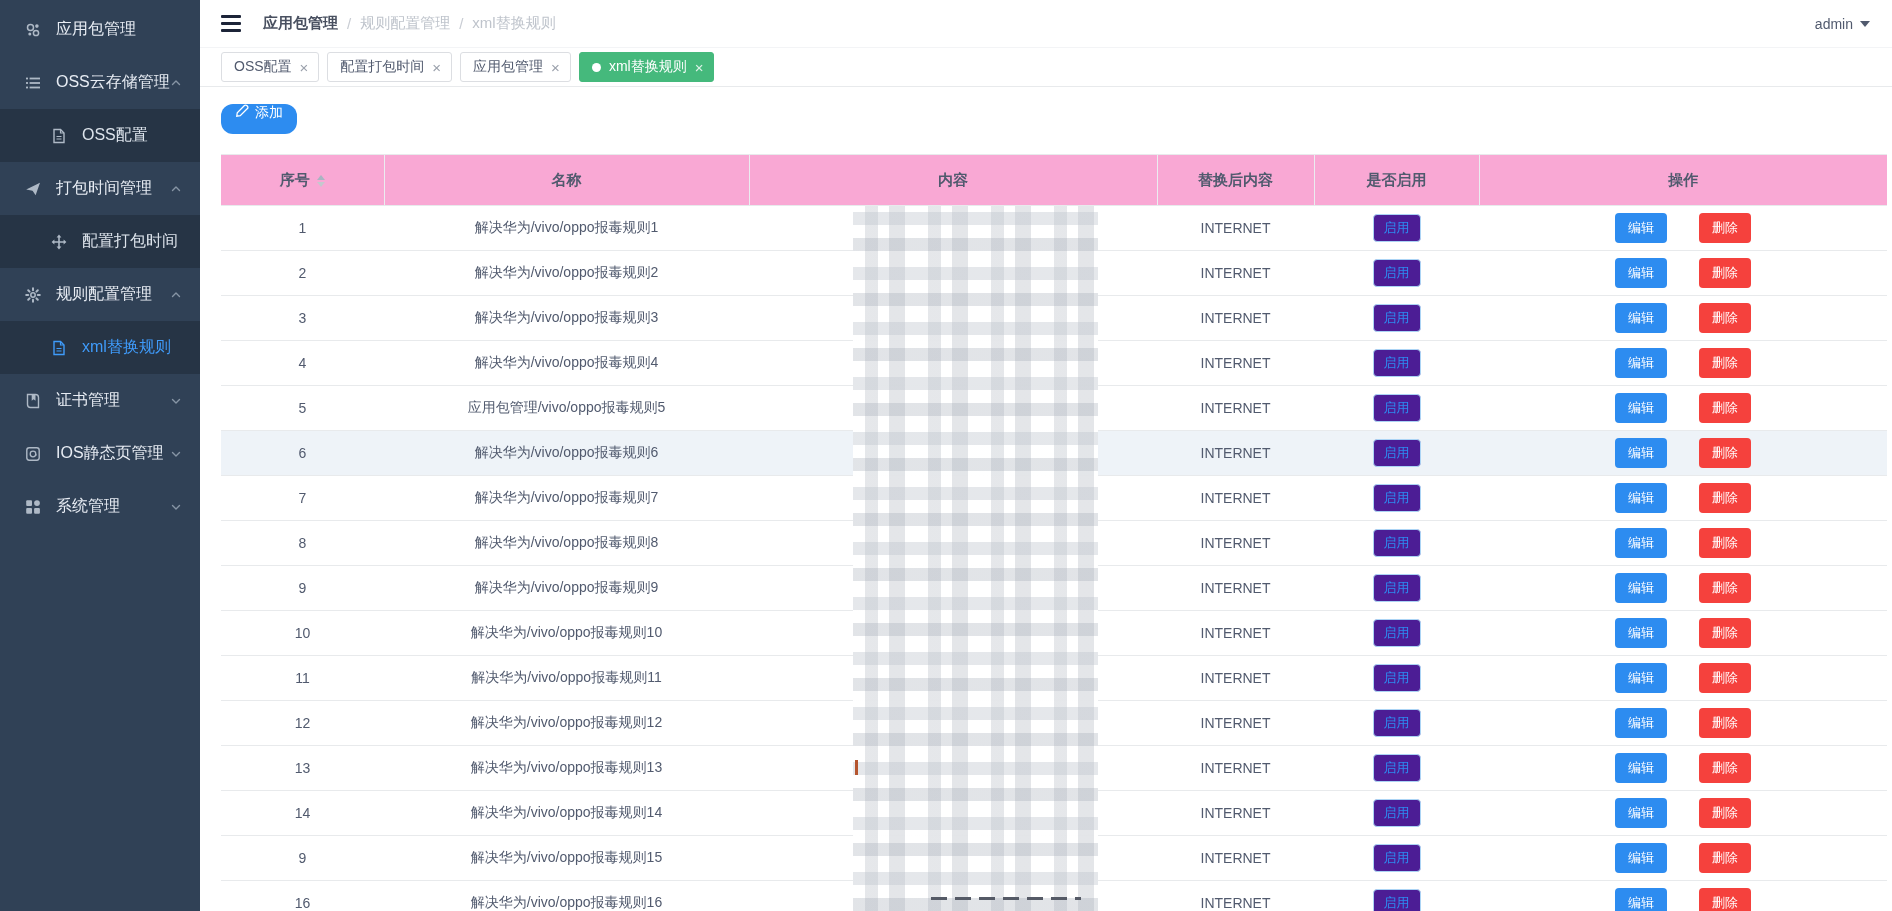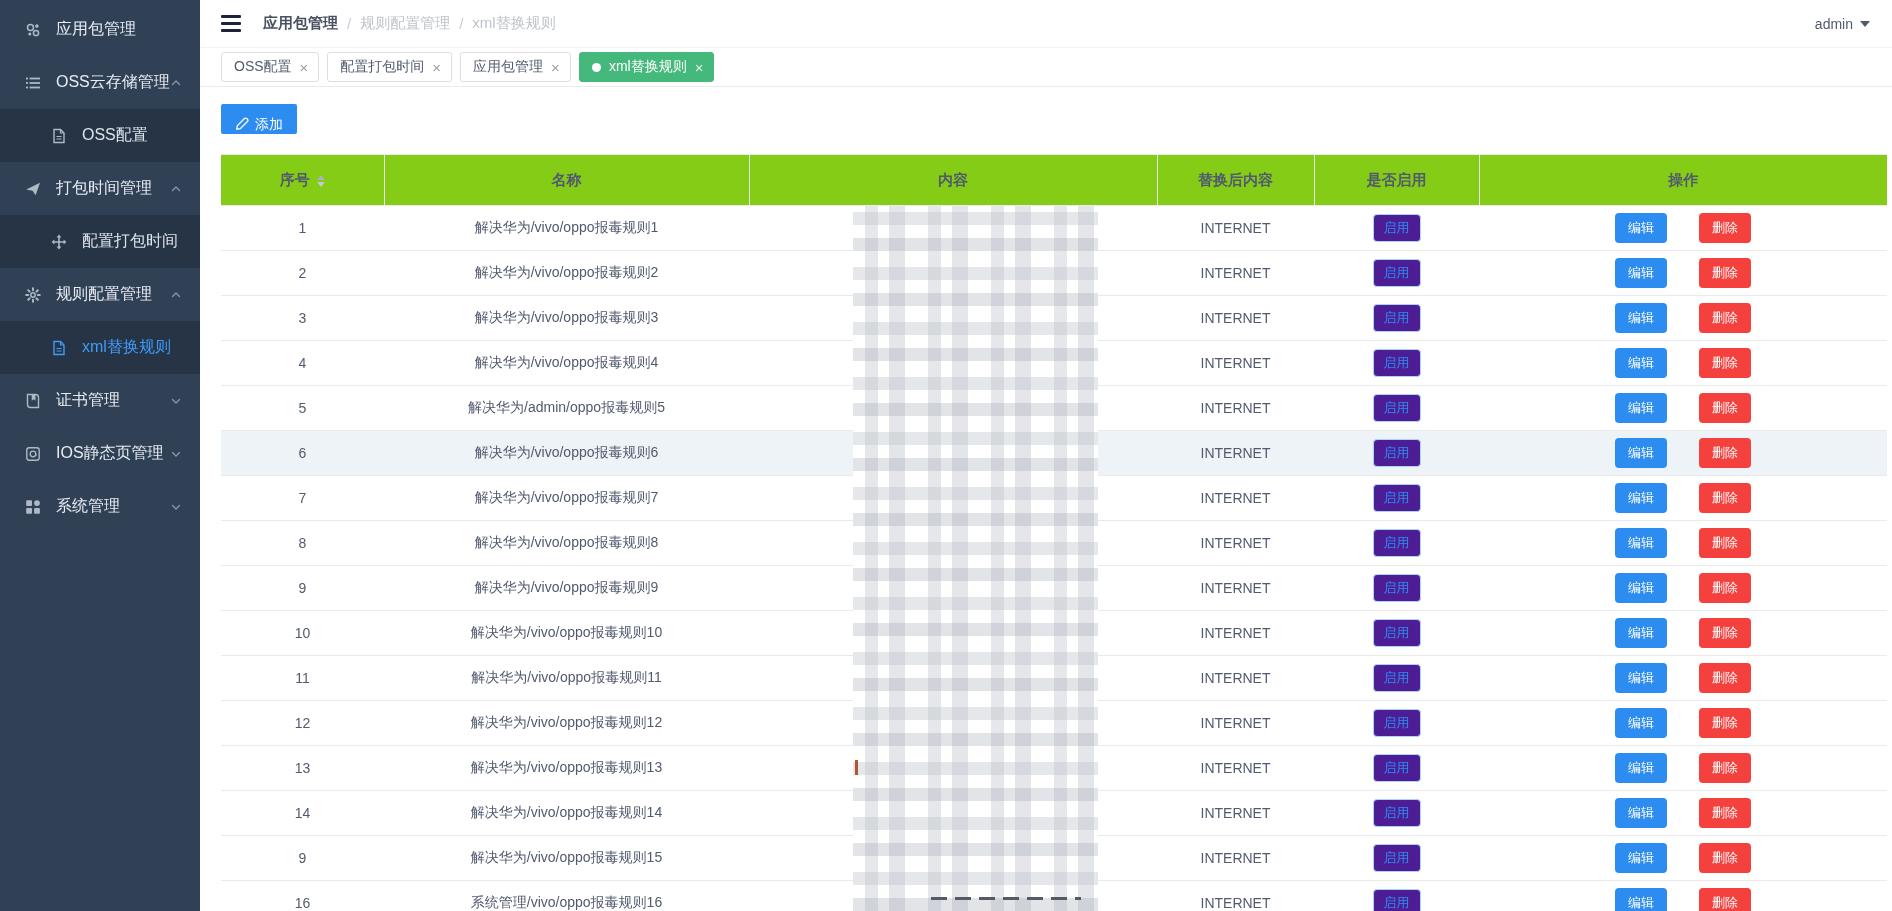--- a/index.html
+++ b/index.html
@@ -57,31 +57,31 @@
     background:#fff; font-size:14px; color:#515a6e; cursor:pointer;
   }
   .tab-dot { width:9px; height:9px; border-radius:50%; background:#fff; }
   .tab-close { color:#9aa0ab; font-size:15px; line-height:1; cursor:pointer; }
   .tab.active { background:var(--tab-active,#45b97c); border-color:var(--tab-active,#45b97c); color:#fff; }
   .tab.active .tab-close { color:#dff3e8; }
   
   .content { position:absolute; left:200px; right:0; top:87px; bottom:0; background:#fff; }
   .add-btn {
     position:absolute; left:21px; top:17px; height:30px;
-    display:inline-flex; align-items:flex-end; gap:6px; padding:0 14px;
-    background:var(--primary,#2d8cf0); color:#fff; border:none; border-radius:2px;
+    display:inline-flex; align-items:flex-start; gap:6px; padding:0 14px;
+    background:var(--primary,#2d8cf0); color:#fff; border:none; border-radius:12px;
     font-size:14px; cursor:pointer; font-family:inherit;
   }
   .add-btn svg { width:14px; height:14px; }
   .table-wrap { position:absolute; left:21px; right:5px; top:67px; bottom:0; overflow:hidden; }
   table { width:100%; border-collapse:collapse; table-layout:fixed; }
   col.c1{width:163px;} col.c2{width:365px;} col.c3{width:408px;}
   col.c4{width:157px;} col.c5{width:165px;} col.c6{width:408px;}
   th {
-    height:51px; background:#84cc16; color:#515a6e; font-size:15px; font-weight:bold;
+    height:51px; background:#f9a8d4; color:#515a6e; font-size:15px; font-weight:bold;
     border-top:1px solid #e8eaec; border-bottom:1px solid #e8eaec; text-align:center;
   }
   th + th { border-left:1px solid #ebedf0; }
   td { height:45px; border-bottom:1px solid #e8eaec; text-align:center; font-size:14px; color:#515a6e; }
   tr.hovered td { background:#eef3f8; }
   .sort { display:inline-flex; flex-direction:column; gap:2px; margin-left:7px; vertical-align:middle; }
   .sort i { display:block; width:0; height:0; border-left:4px solid transparent; border-right:4px solid transparent; }
   .sort .up { border-bottom:5px solid #a9b4c2; }
   .sort .down { border-top:5px solid #c5c8ce; }
   .badge-enable {
@@ -381,21 +381,21 @@
     <td>
       <button class="badge-enable">启用</button>
     </td>
     <td>
       <button class="btn edit">编辑</button>
       <button class="btn del">删除</button>
     </td>
   </tr>
           <tr>
     <td><span>5</span></td>
-    <td><span>解决华为/admin/oppo报毒规则5</span></td>
+    <td><span>应用包管理/vivo/oppo报毒规则5</span></td>
     <td></td>
     <td><span>INTERNET</span></td>
     <td>
       <button class="badge-enable">启用</button>
     </td>
     <td>
       <button class="btn edit">编辑</button>
       <button class="btn del">删除</button>
     </td>
   </tr>
@@ -524,21 +524,21 @@
     <td>
       <button class="badge-enable">启用</button>
     </td>
     <td>
       <button class="btn edit">编辑</button>
       <button class="btn del">删除</button>
     </td>
   </tr>
           <tr>
     <td><span>16</span></td>
-    <td><span>系统管理/vivo/oppo报毒规则16</span></td>
+    <td><span>解决华为/vivo/oppo报毒规则16</span></td>
     <td></td>
     <td><span>INTERNET</span></td>
     <td>
       <button class="badge-enable">启用</button>
     </td>
     <td>
       <button class="btn edit">编辑</button>
       <button class="btn del">删除</button>
     </td>
   </tr>

